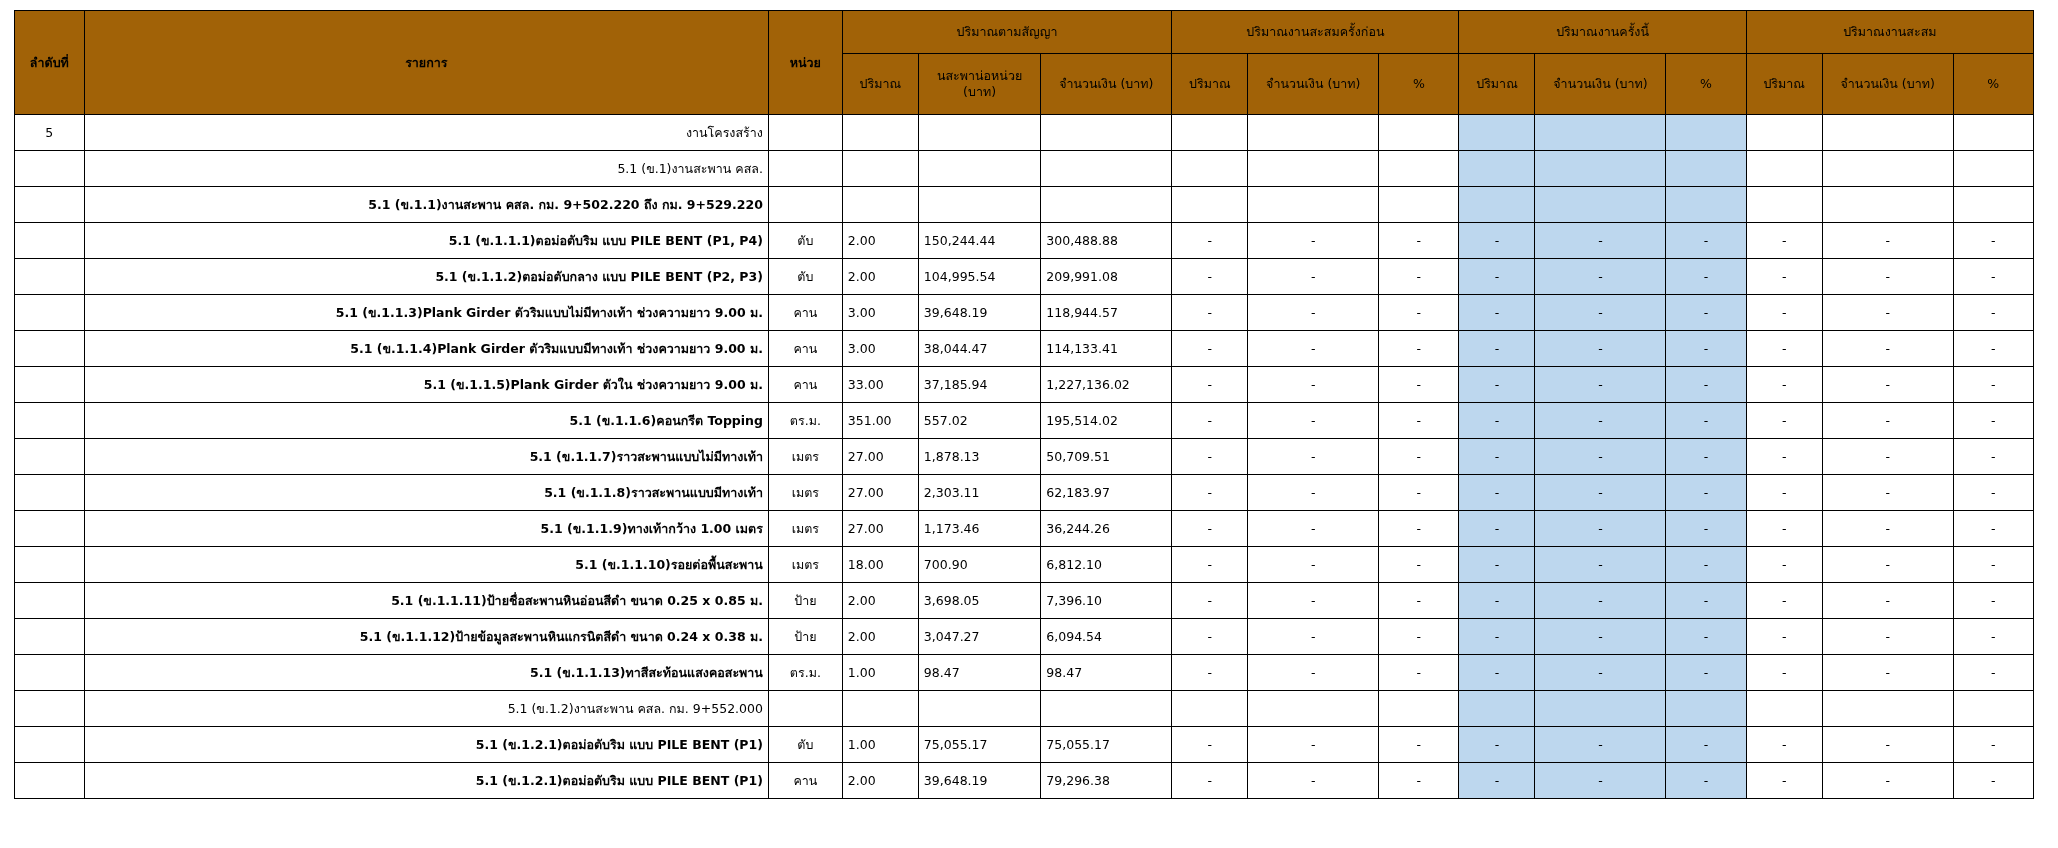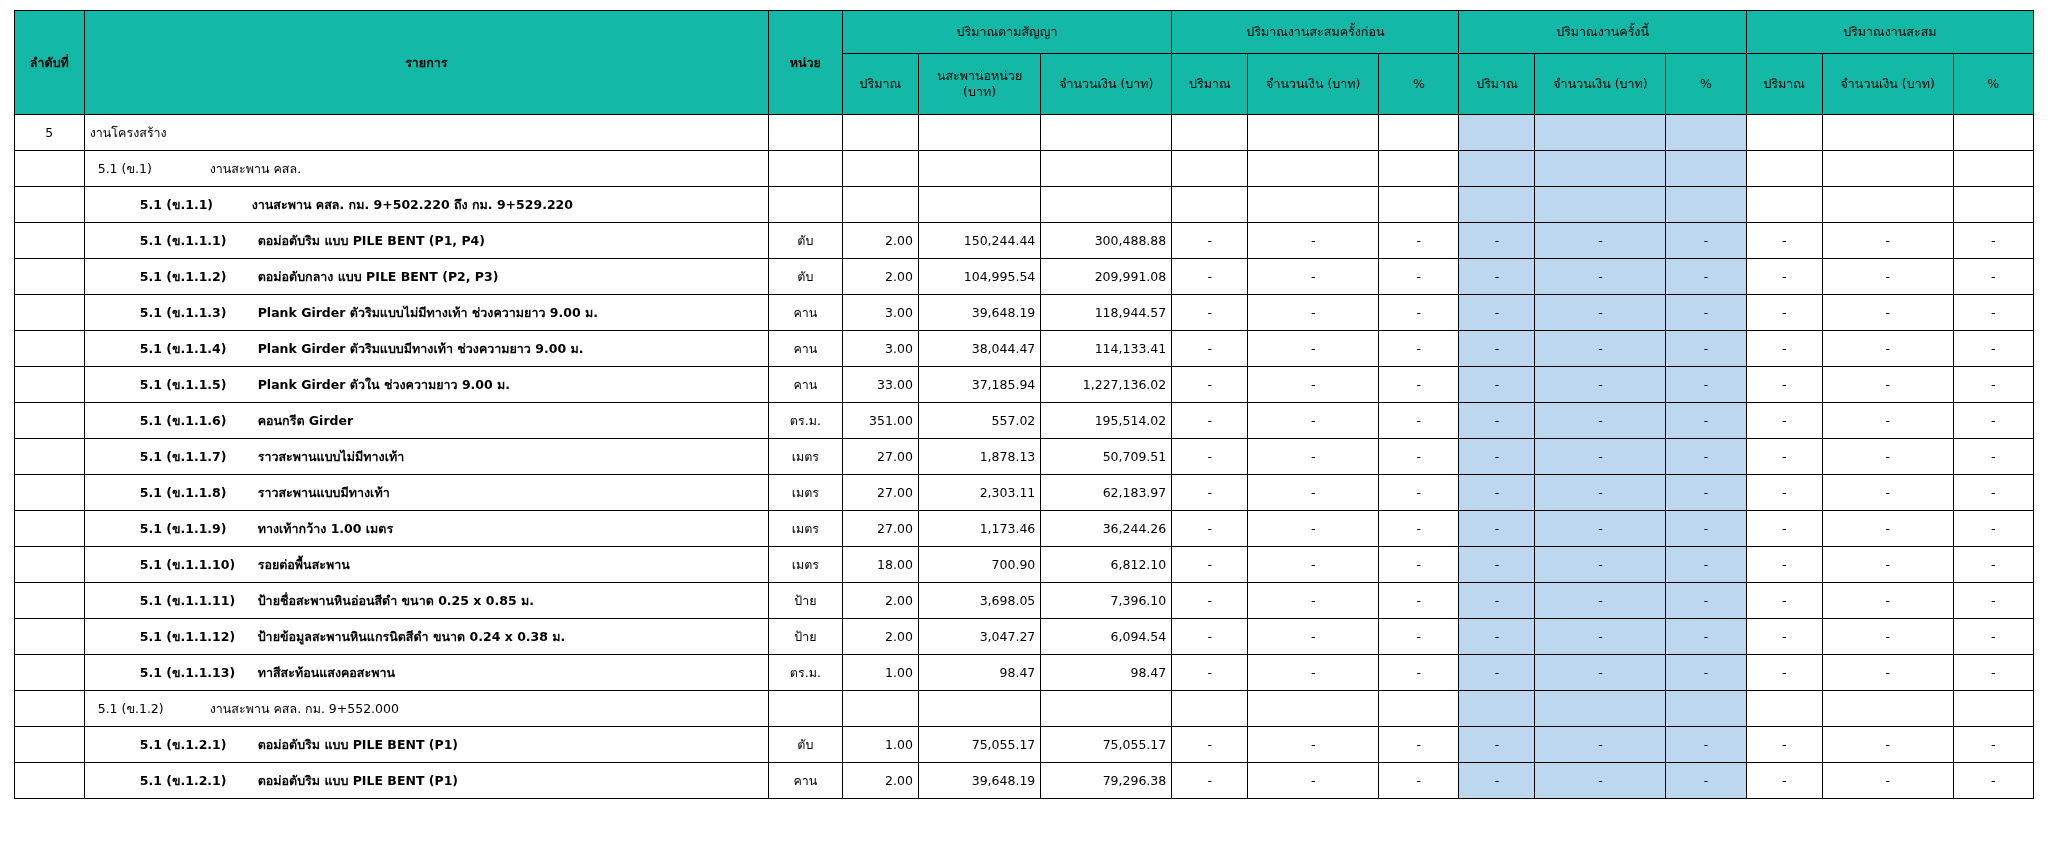--- a/index.html
+++ b/index.html
@@ -27,40 +27,40 @@
   }
   table.boq th, table.boq td {
     border: 1px solid #000000;
     padding: 0 5px;
     vertical-align: middle;
     font-weight: normal;
     font-size: 12.5px;
     line-height: 1.25;
   }
   thead th {
-    background: #14b8a6;
+    background: #a16207;
     text-align: center;
     font-size: 13px;
   }
   thead th.grp {
     height: 42px;
   }
   thead th.sub {
     height: 60px;
   }
   thead th.tall {
     height: 102px;
     font-weight: bold;
   }
   tbody tr {
     height: 36px;
   }
   td.c { text-align: center; }
-  td.r { text-align: right; }
-  td.l { text-align: left; }
+  td.r { }
+  td.l { text-align: right; }
   td.hl { background: #bdd7ee; }
   .ind1 { padding-left: 8px; }
   .ind2 { padding-left: 50px; font-weight: bold; }
   .itemno { display: inline-block; min-width: 112px; }
   .itemno2 { display: inline-block; min-width: 118px; }
   td.seq { text-align: center; font-weight: normal; }
 </style>
 </head>
 <body>
 
@@ -243,21 +243,21 @@
           <td class="c">-</td>
           <td class="c hl">-</td>
           <td class="c hl">-</td>
           <td class="c hl">-</td>
           <td class="c">-</td>
           <td class="c">-</td>
           <td class="c">-</td>
         </tr>
         <tr>
           <td class="seq"></td>
-          <td class="l"><span class="ind2"><span class="itemno2">5.1 (ข.1.1.6)</span><span>คอนกรีต Girder</span></span></td>
+          <td class="l"><span class="ind2"><span class="itemno2">5.1 (ข.1.1.6)</span><span>คอนกรีต Topping</span></span></td>
           <td class="c">ตร.ม.</td>
           <td class="r">351.00</td>
           <td class="r">557.02</td>
           <td class="r">195,514.02</td>
           <td class="c">-</td>
           <td class="c">-</td>
           <td class="c">-</td>
           <td class="c hl">-</td>
           <td class="c hl">-</td>
           <td class="c hl">-</td>

